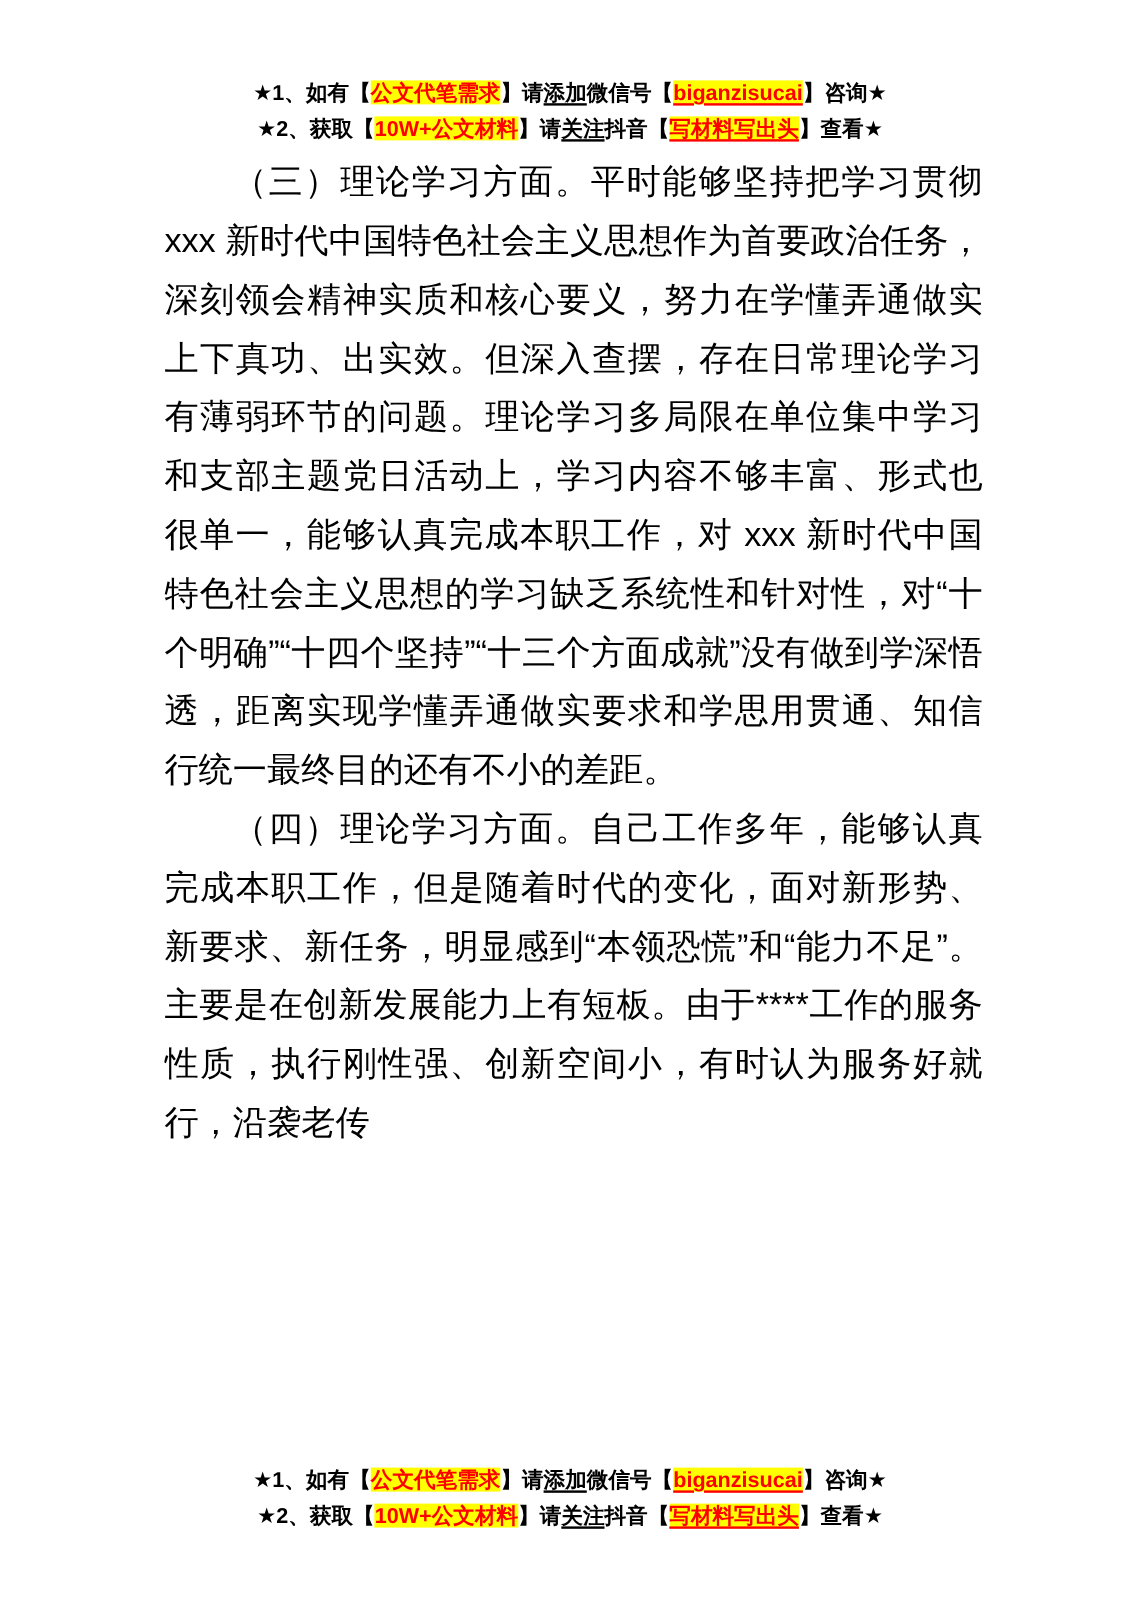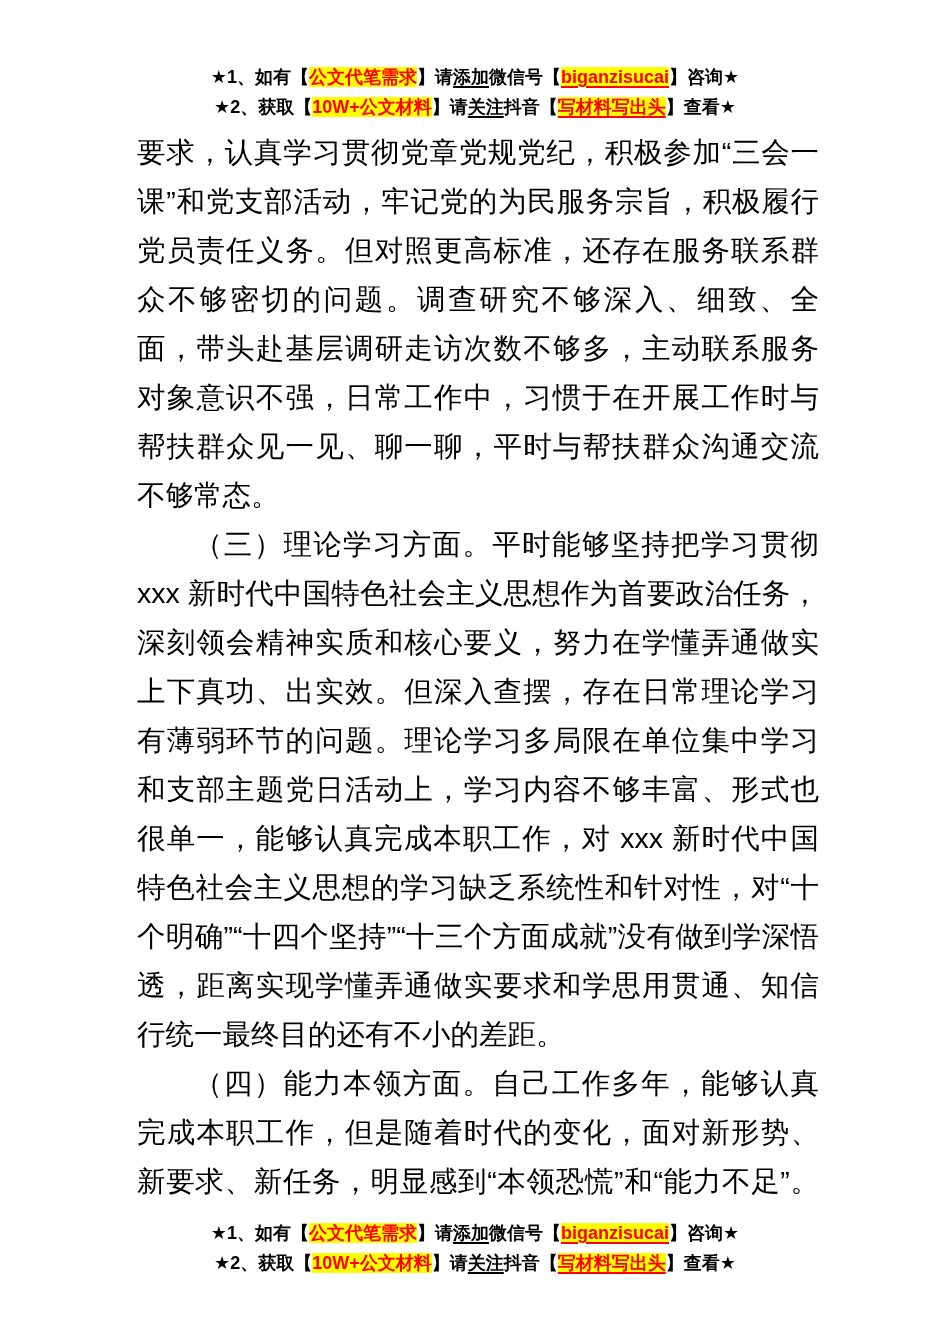--- a/index.html
+++ b/index.html
@@ -63,23 +63,22 @@
 <body>
 
 <div class="page">
 
   <div class="notice notice-header">
     <div class="notice-line"><span>★1、如有【</span><span class="hl">公文代笔需求</span><span>】请</span><span class="ul-black">添加</span><span>微信号【</span><span class="hl ul-red">biganzisucai</span><span>】咨询★</span></div>
     <div class="notice-line"><span>★2、获取【</span><span class="hl">10W+公文材料</span><span>】请</span><span class="ul-black">关注</span><span>抖音【</span><span class="hl ul-red">写材料写出头</span><span>】查看★</span></div>
   </div>
 
   <div class="body-text">
-    <p class="para no-indent"><span>要求，认真学习贯彻党章党规党纪，积极参加“三会一课”和党支部活动，牢记党的为民服务宗旨，积极履行党员责任义务。但对照更高标准，还存在服务联系群众不够密切的问题。调查研究不够深入、细致、全面，带头赴基层调研走访次数不够多，主动联系服务对象意识不强，日常工作中，习惯于在开展工作时与帮扶群众见一见、聊一聊，平时与帮扶群众沟通交流不够常态。</span></p>
     <p class="para"><span class="lead">（三）理论学习方面。</span><span>平时能够坚持把学习贯彻 xxx 新时代中国特色社会主义思想作为首要政治任务，深刻领会精神实质和核心要义，努力在学懂弄通做实上下真功、出实效。但深入查摆，存在日常理论学习有薄弱环节的问题。理论学习多局限在单位集中学习和支部主题党日活动上，学习内容不够丰富、形式也很单一，能够认真完成本职工作，对 xxx 新时代中国特色社会主义思想的学习缺乏系统性和针对性，对“十个明确”“十四个坚持”“十三个方面成就”没有做到学深悟透，距离实现学懂弄通做实要求和学思用贯通、知信行统一最终目的还有不小的差距。</span></p>
-    <p class="para"><span class="lead">（四）能力本领方面。</span><span>自己工作多年，能够认真完成本职工作，但是随着时代的变化，面对新形势、新要求、新任务，明显感到“本领恐慌”和“能力不足”。主要是在创新发展能力上有短板。由于****工作的服务性质，执行刚性强、创新空间小，有时认为服务好就行，沿袭老传</span></p>
+    <p class="para"><span class="lead">（四）理论学习方面。</span><span>自己工作多年，能够认真完成本职工作，但是随着时代的变化，面对新形势、新要求、新任务，明显感到“本领恐慌”和“能力不足”。主要是在创新发展能力上有短板。由于****工作的服务性质，执行刚性强、创新空间小，有时认为服务好就行，沿袭老传</span></p>
   </div>
 
   <div class="notice notice-footer">
     <div class="notice-line"><span>★1、如有【</span><span class="hl">公文代笔需求</span><span>】请</span><span class="ul-black">添加</span><span>微信号【</span><span class="hl ul-red">biganzisucai</span><span>】咨询★</span></div>
     <div class="notice-line"><span>★2、获取【</span><span class="hl">10W+公文材料</span><span>】请</span><span class="ul-black">关注</span><span>抖音【</span><span class="hl ul-red">写材料写出头</span><span>】查看★</span></div>
   </div>
 
 </div>
 
 </body></html>

